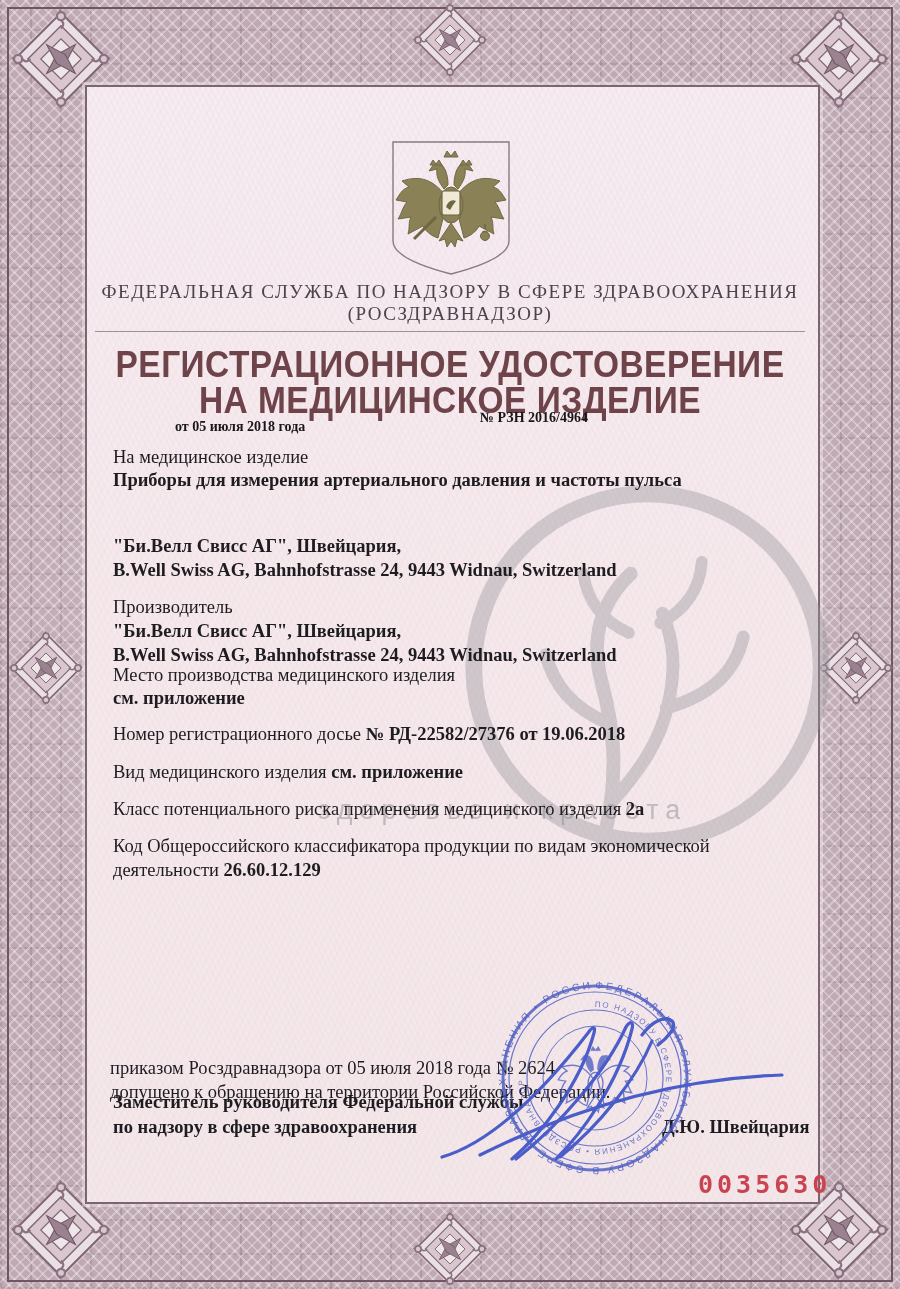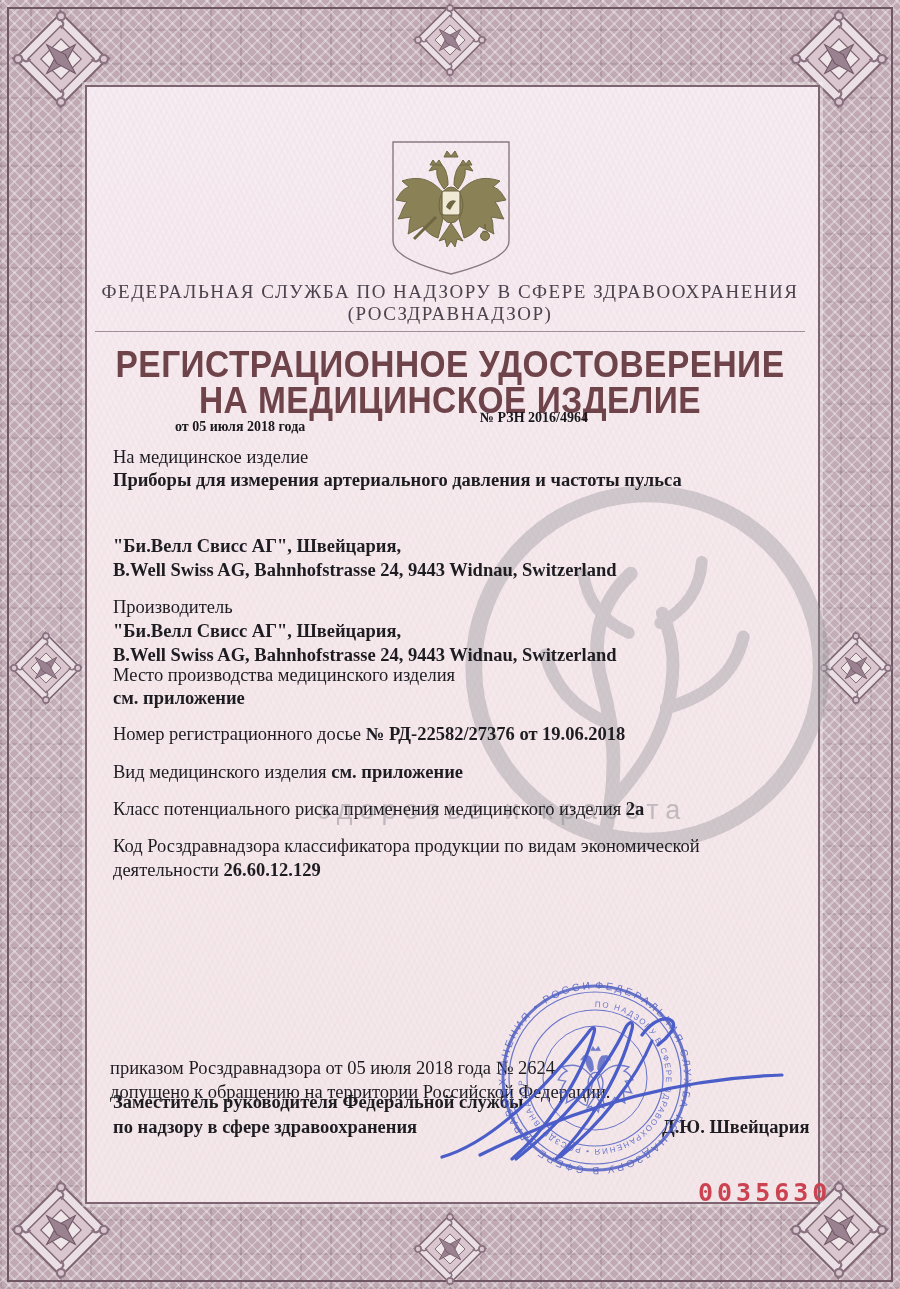--- a/index.html
+++ b/index.html
@@ -49,21 +49,21 @@
     font-family:"Liberation Sans",sans-serif;font-weight:bold;
     color:#6e444a;font-size:36px;transform:scaleX(.93);transform-origin:50% 50%;
     letter-spacing:.5px;white-space:nowrap;
   }
   .sub-bold{font-family:"Liberation Serif",serif;font-weight:bold;color:#17161a;font-size:14px;white-space:nowrap;}
   .body-line{font-size:18.5px;color:#1d1c21;white-space:nowrap;}
   .b{font-weight:bold;}
   .footer-line{font-size:18.5px;color:#1d1c21;white-space:nowrap;}
   .serial{
     font-family:"DejaVu Sans Mono",monospace;font-weight:bold;
-    color:#cb4350;font-size:25px;letter-spacing:4px;margin-top:8px;
+    color:#cb4350;font-size:25px;letter-spacing:4px;
   }
   
   .wm-brand{
     font-family:"Liberation Sans",sans-serif;font-weight:bold;
     font-size:112px;color:#828187;opacity:.42;letter-spacing:1px;white-space:nowrap;
   }
   .wm-tag{
     font-family:"Liberation Sans",sans-serif;
     font-size:27px;color:#8b8a90;opacity:.48;letter-spacing:7px;white-space:nowrap;
   }
@@ -203,21 +203,21 @@
   </div>
 
   <div class="abs body-line" style="left:113px;top:762px">
     <span>Вид медицинского изделия </span><span class="b">см. приложение</span>
   </div>
 
   <div class="abs body-line" style="left:113px;top:799px">
     <span>Класс потенциального риска применения медицинского изделия </span><span class="b">2а</span>
   </div>
 
-  <div class="abs body-line" style="left:113px;top:836px">Код Росздравнадзора классификатора продукции по видам экономической</div>
+  <div class="abs body-line" style="left:113px;top:836px">Код Общероссийского классификатора продукции по видам экономической</div>
   <div class="abs body-line" style="left:113px;top:860px">
     <span>деятельности </span><span class="b">26.60.12.129</span>
   </div>
 
 
   <div class="abs footer-line" style="left:110px;top:1058px">приказом Росздравнадзора от 05 июля 2018 года № 2624</div>
   <div class="abs footer-line" style="left:110px;top:1082px">допущено к обращению на территории Российской Федерации.</div>
   <div class="abs footer-line b" style="left:113px;top:1092px">Заместитель руководителя Федеральной службы</div>
   <div class="abs footer-line b" style="left:113px;top:1117px">по надзору в сфере здравоохранения</div>
   <div class="abs footer-line b" style="left:662px;top:1117px">Д.Ю. Швейцария</div>

